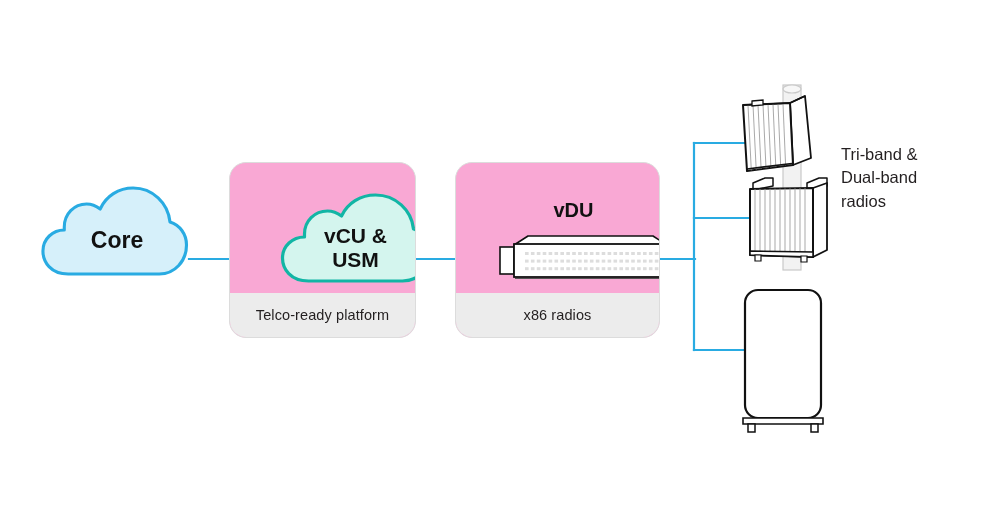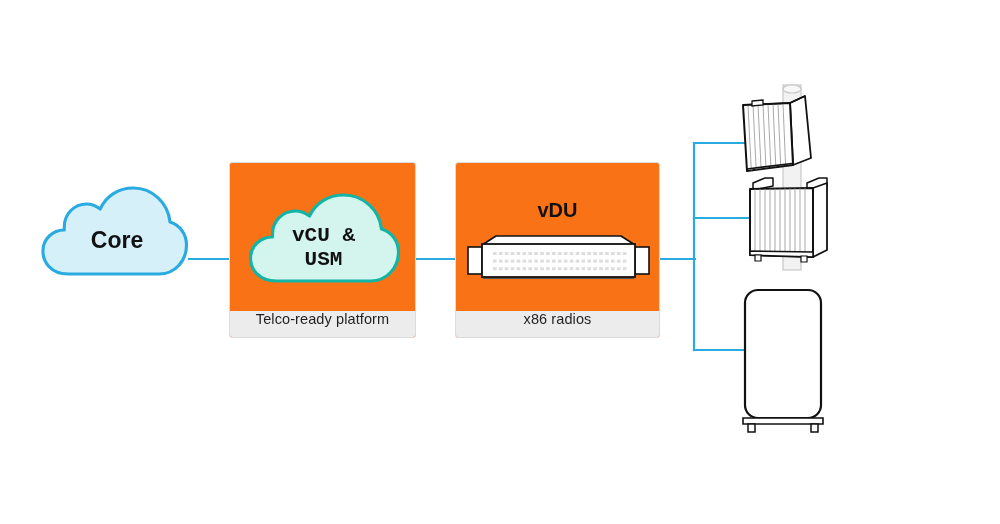--- a/index.html
+++ b/index.html
@@ -12,37 +12,38 @@
   #stage {
     position: relative;
     width: 1000px; height: 524px;
     background: #ffffff;
   }
   .abs { position: absolute; }
 
   
   .card {
     position: absolute;
-    background: #f97316;
+    background: #f9a8d4;
     border: 1.4px solid #dcdcdc;
-    border-radius: 3px;
+    border-radius: 17px;
     overflow: hidden;
+    padding-left: 32px;
   }
   .card-body {
     position: relative;
     width: 100%;
     height: calc(100% - 42px);
   }
   .card-footer {
     position: absolute;
     left: 0; right: 0; bottom: 0;
-    height: 26px;
+    height: 44px;
     background: #ececec;
     display: flex;
-    align-items: flex-start;
+    align-items: center;
     justify-content: center;
   }
   .card-footer span {
     font-size: 14.5px;
     color: #231f20;
     letter-spacing: 0.1px;
     white-space: nowrap;
   }
 
   
@@ -117,21 +118,21 @@
                C115 2 131 17 133 36
                C143 39 150 48 150 59
                C150 75 138 88 122 88
                Z" fill="#d6f0fa" stroke="#29ABE2" stroke-width="3.2" stroke-linejoin="round" transform="translate(-1,0) scale(0.97,1)"></path>
     </svg>
     <div class="cloud-label" id="core-label">Core</div>
   </div>
 
   <div class="card" style="left:229px; top:162px; width:187px; height:176px;">
     <div class="card-body">
-      <div class="cloud-wrap" style="left:16px; top:30px; width:155px; height:100px;font-family:Liberation Mono, monospace;">
+      <div class="cloud-wrap" style="left:16px; top:30px; width:155px; height:100px;">
         <svg width="155" height="100" viewBox="0 0 150 100">
           <path d="M28 88
                    C10 88 2 76 2 65
                    C2 53 12 44 24 44
                    C24 43 24 42 24 41
                    C24 28 34 18 47 18
                    C52 18 57 20 61 23
                    C67 10 80 2 95 2
                    C115 2 131 17 133 36
                    C143 39 150 48 150 59
@@ -304,15 +305,18 @@
 
   <svg class="abs" style="left:740px; top:288px;" width="92" height="148" viewBox="0 0 92 148">
     <rect x="5" y="2" width="76" height="128" rx="13" ry="13" fill="#ffffff" stroke="#111111" stroke-width="2.2"></rect>
 
     <path d="M3 130 L83 130 L83 136 L3 136 Z" fill="#ffffff" stroke="#111111" stroke-width="1.6"></path>
 
     <path d="M8 136 L8 144 L15 144 L15 136 Z" fill="#ffffff" stroke="#111111" stroke-width="1.5"></path>
     <path d="M71 136 L71 144 L78 144 L78 136 Z" fill="#ffffff" stroke="#111111" stroke-width="1.5"></path>
   </svg>
 
+  <div class="side-label" style="left:841px; top:143px; width:150px;">Tri-band &amp;
+Dual-band
+radios</div>
 
 
 </div>
 
 </body></html>

